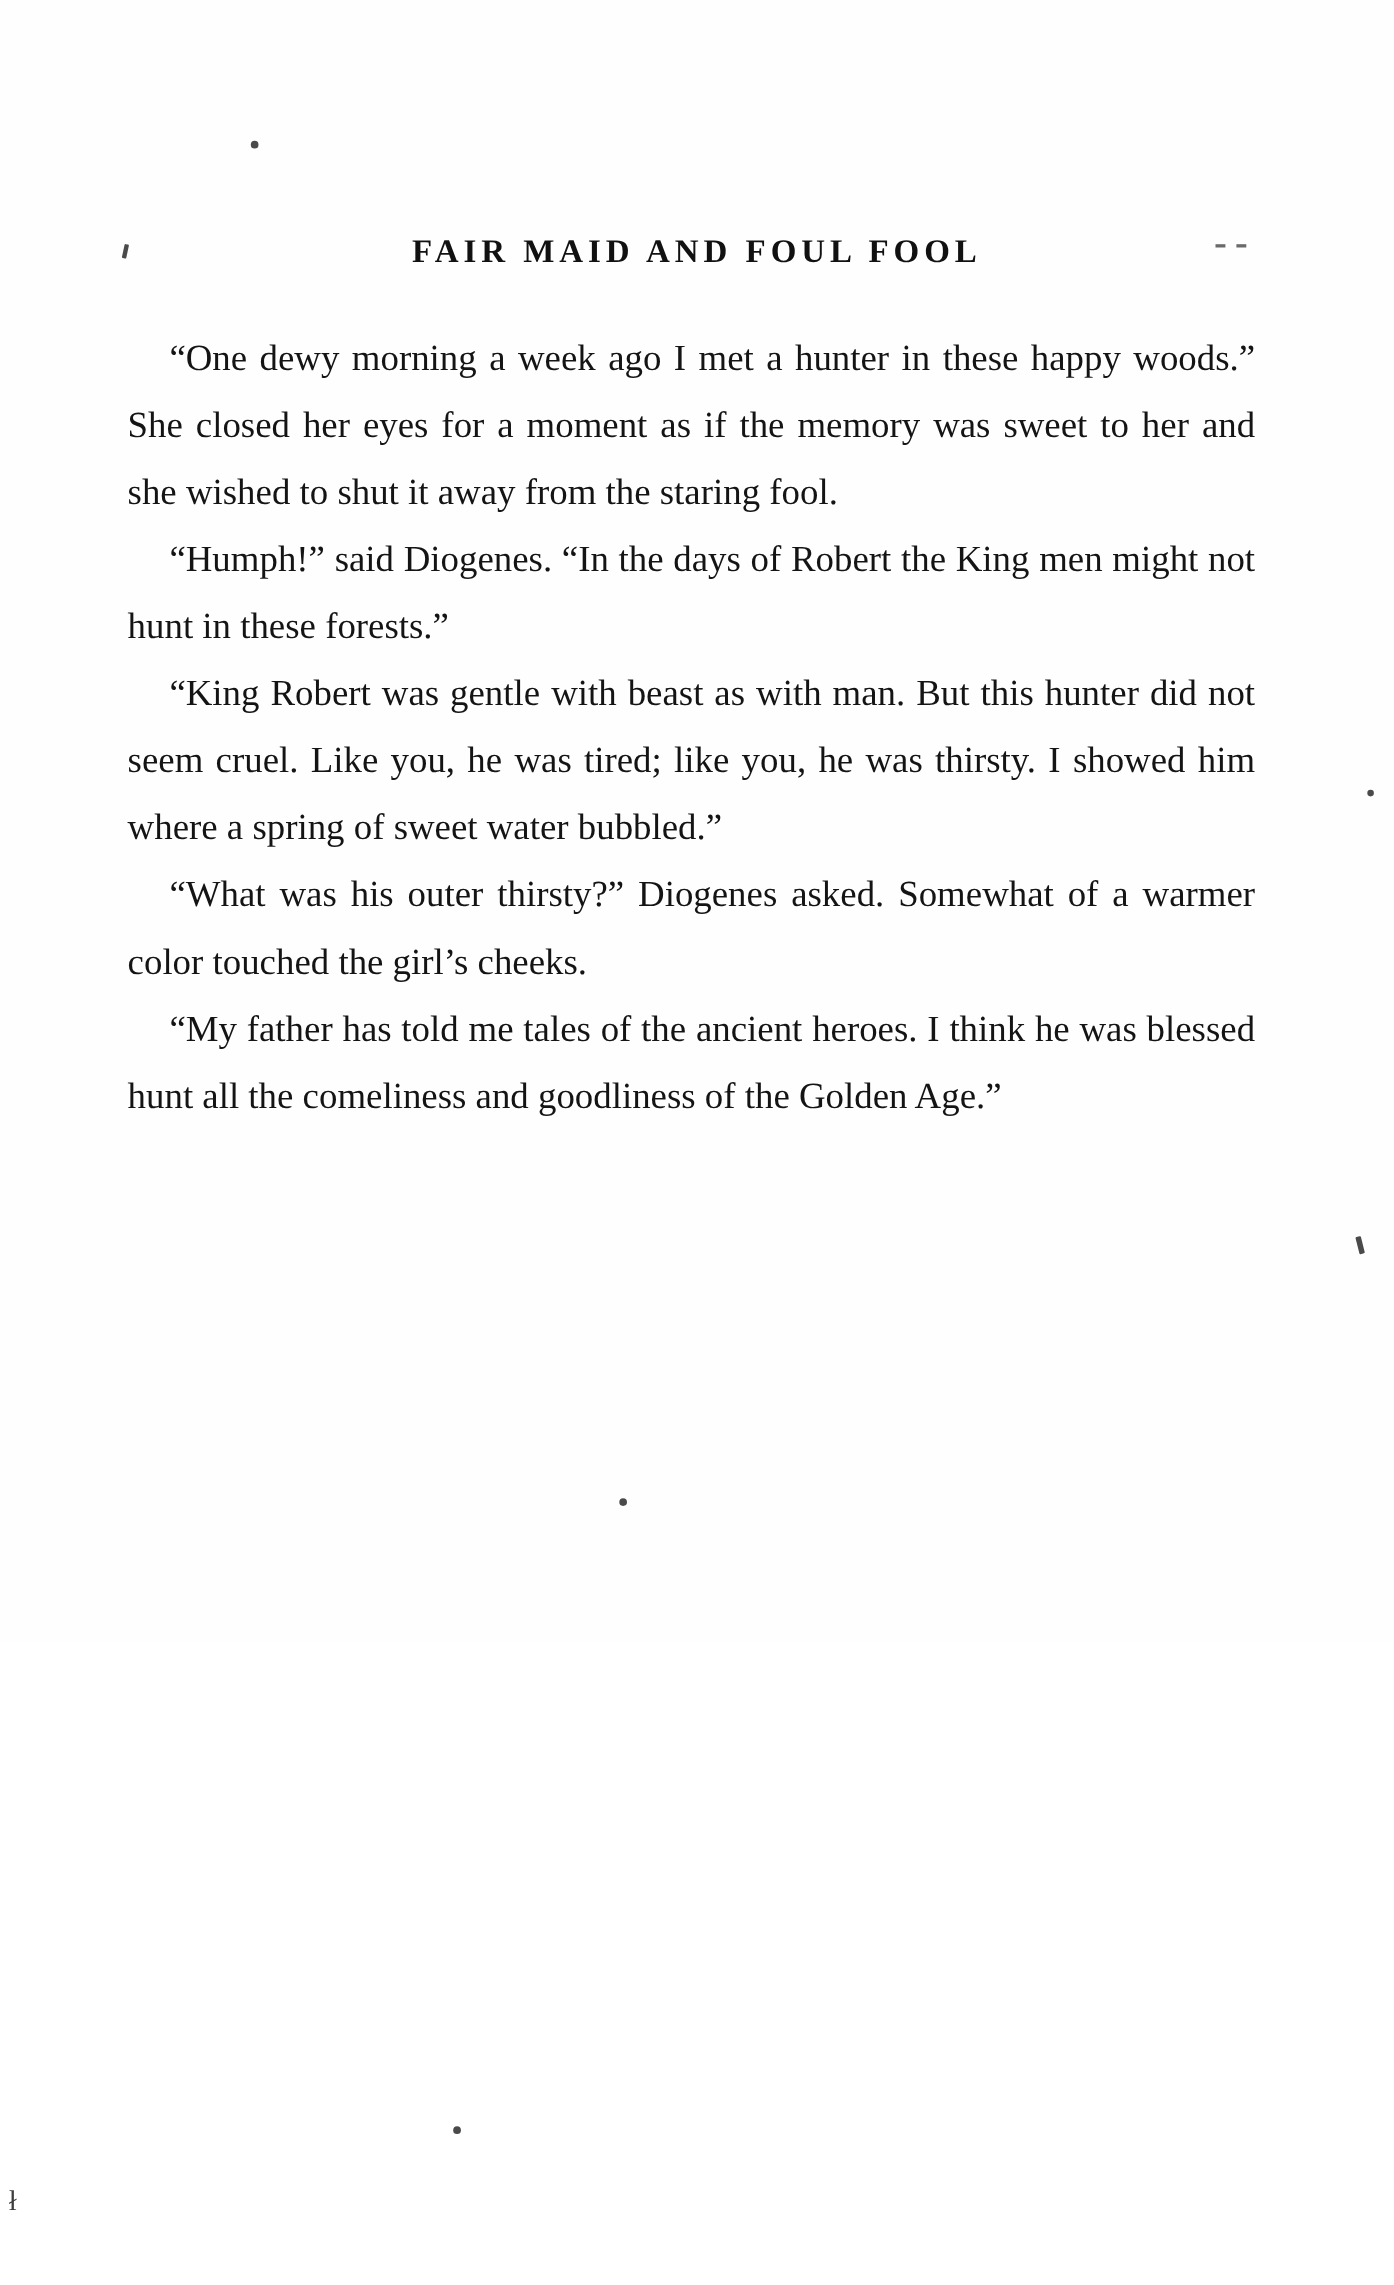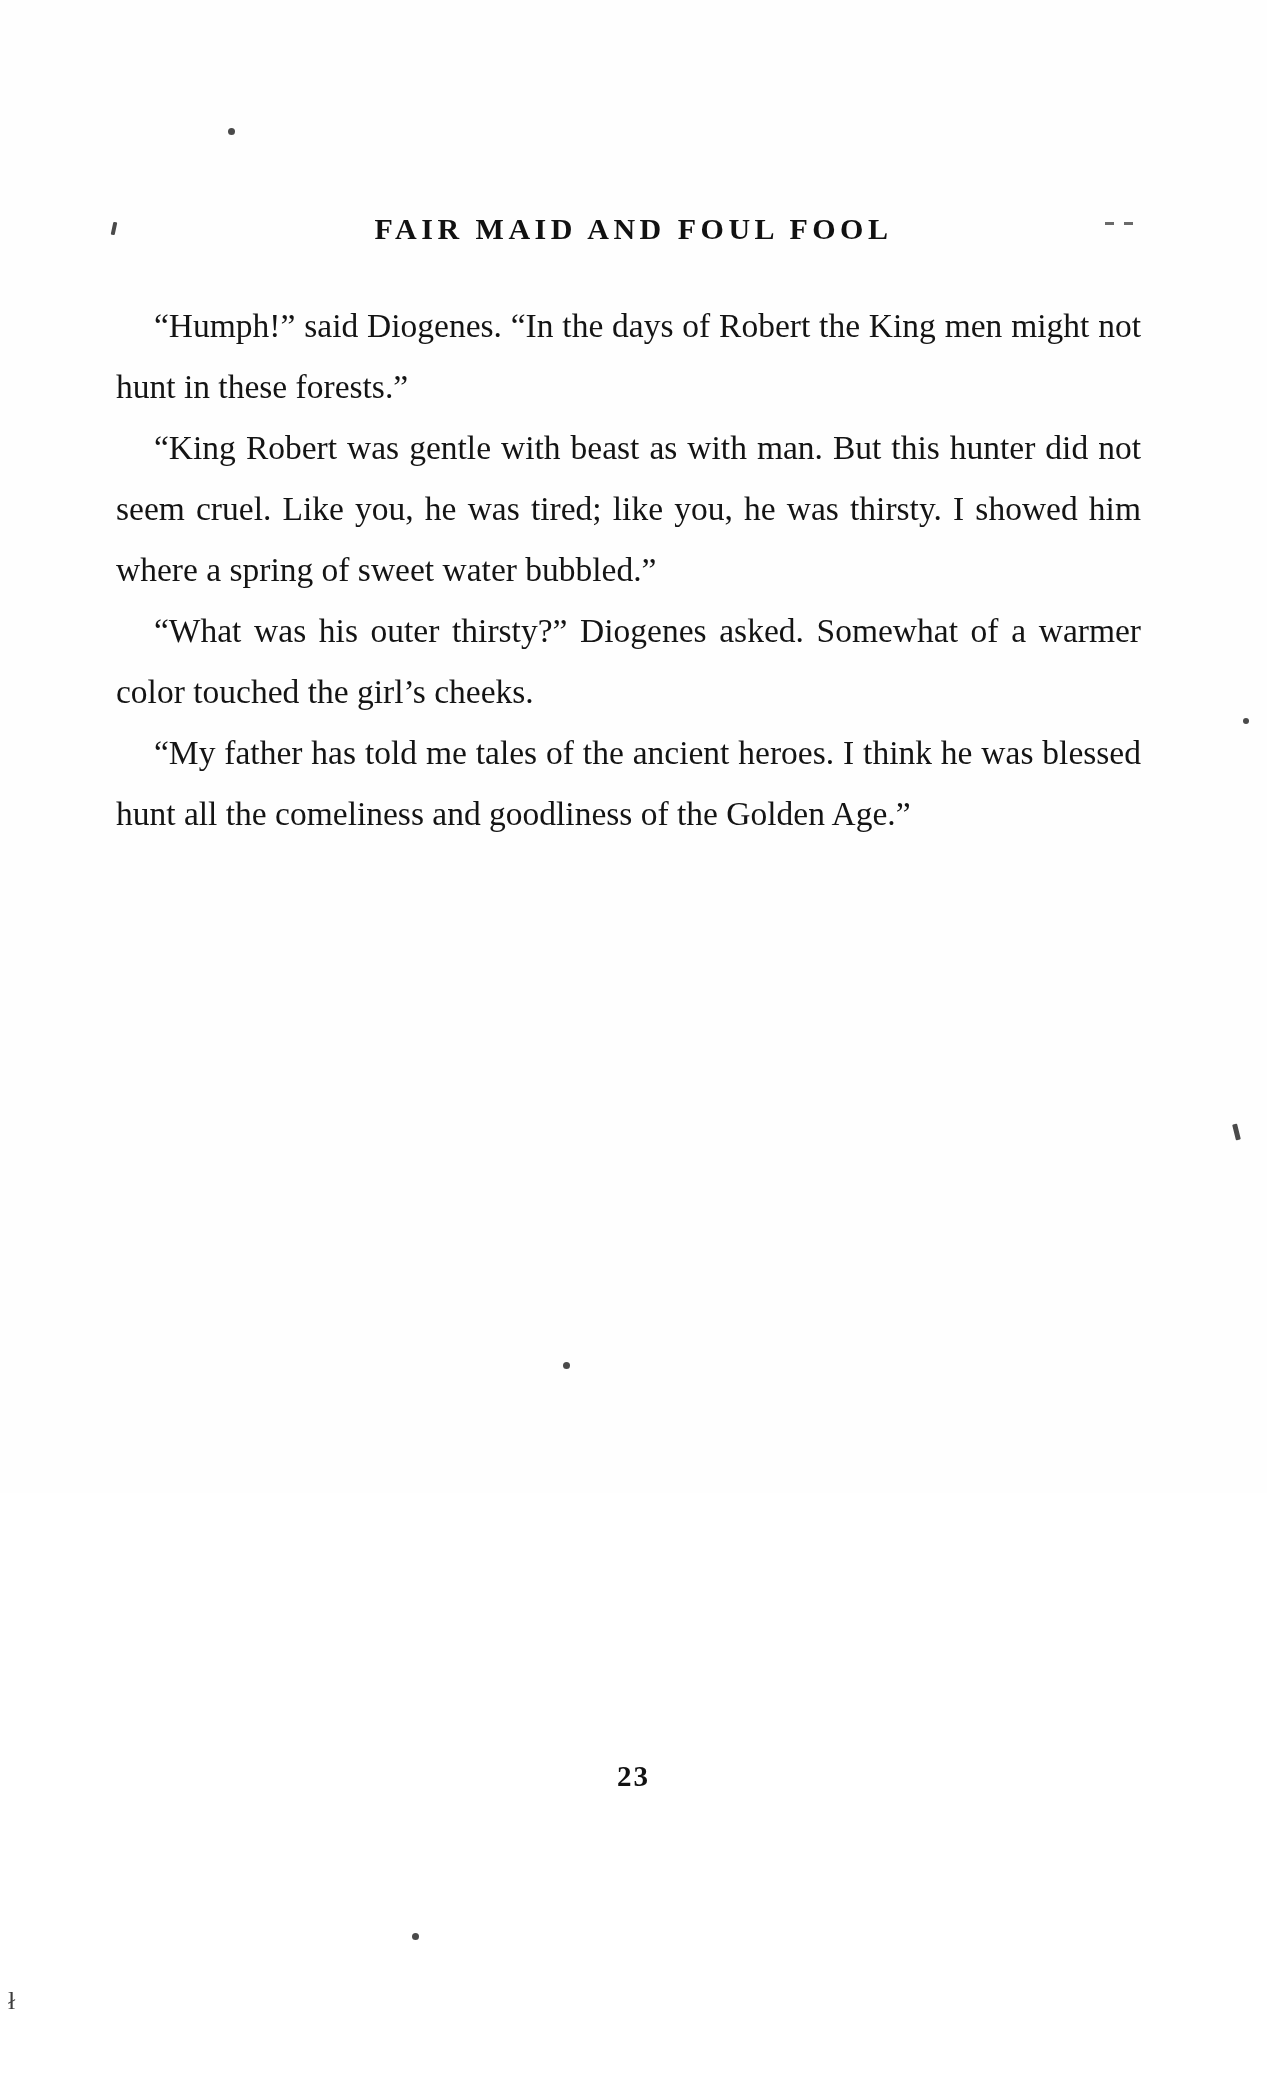--- a/index.html
+++ b/index.html
@@ -112,23 +112,23 @@
   <div class="mark mark-tick-left"></div>
   <div class="mark-dashes-right"></div>
   <div class="mark mark-dot-mid-right"></div>
   <div class="mark mark-quote-right"></div>
   <div class="mark mark-dot-mid"></div>
   <div class="mark mark-dot-bottom"></div>
 
   <div class="running-head">FAIR MAID AND FOUL FOOL</div>
 
   <div class="text-block">
+    <p class="para indent">“One dewy morning a week ago I met a hunter in these happy woods.”  She closed her eyes for a moment as if the memory was sweet to her and she wished to shut it away from the staring fool.</p>
     <p class="para indent">“Humph!” said Diogenes.  “In the days of Robert the King men might not hunt in these forests.”</p>
     <p class="para indent">“King Robert was gentle with beast as with man.  But this hunter did not seem cruel.  Like you, he was tired; like you, he was thirsty.  I showed him where a spring of sweet water bubbled.”</p>
     <p class="para indent">“What was his outer thirsty?” Diogenes asked. Somewhat of a warmer color touched the girl’s cheeks.</p>
     <p class="para indent">“My father has told me tales of the ancient heroes.  I think he was blessed hunt all the comeliness and goodliness of the Golden Age.”</p>
   </div>
 
-  <div class="folio">23</div>
 
   <div class="mark-corner">ł</div>
 
 </div>
 
 </body></html>

